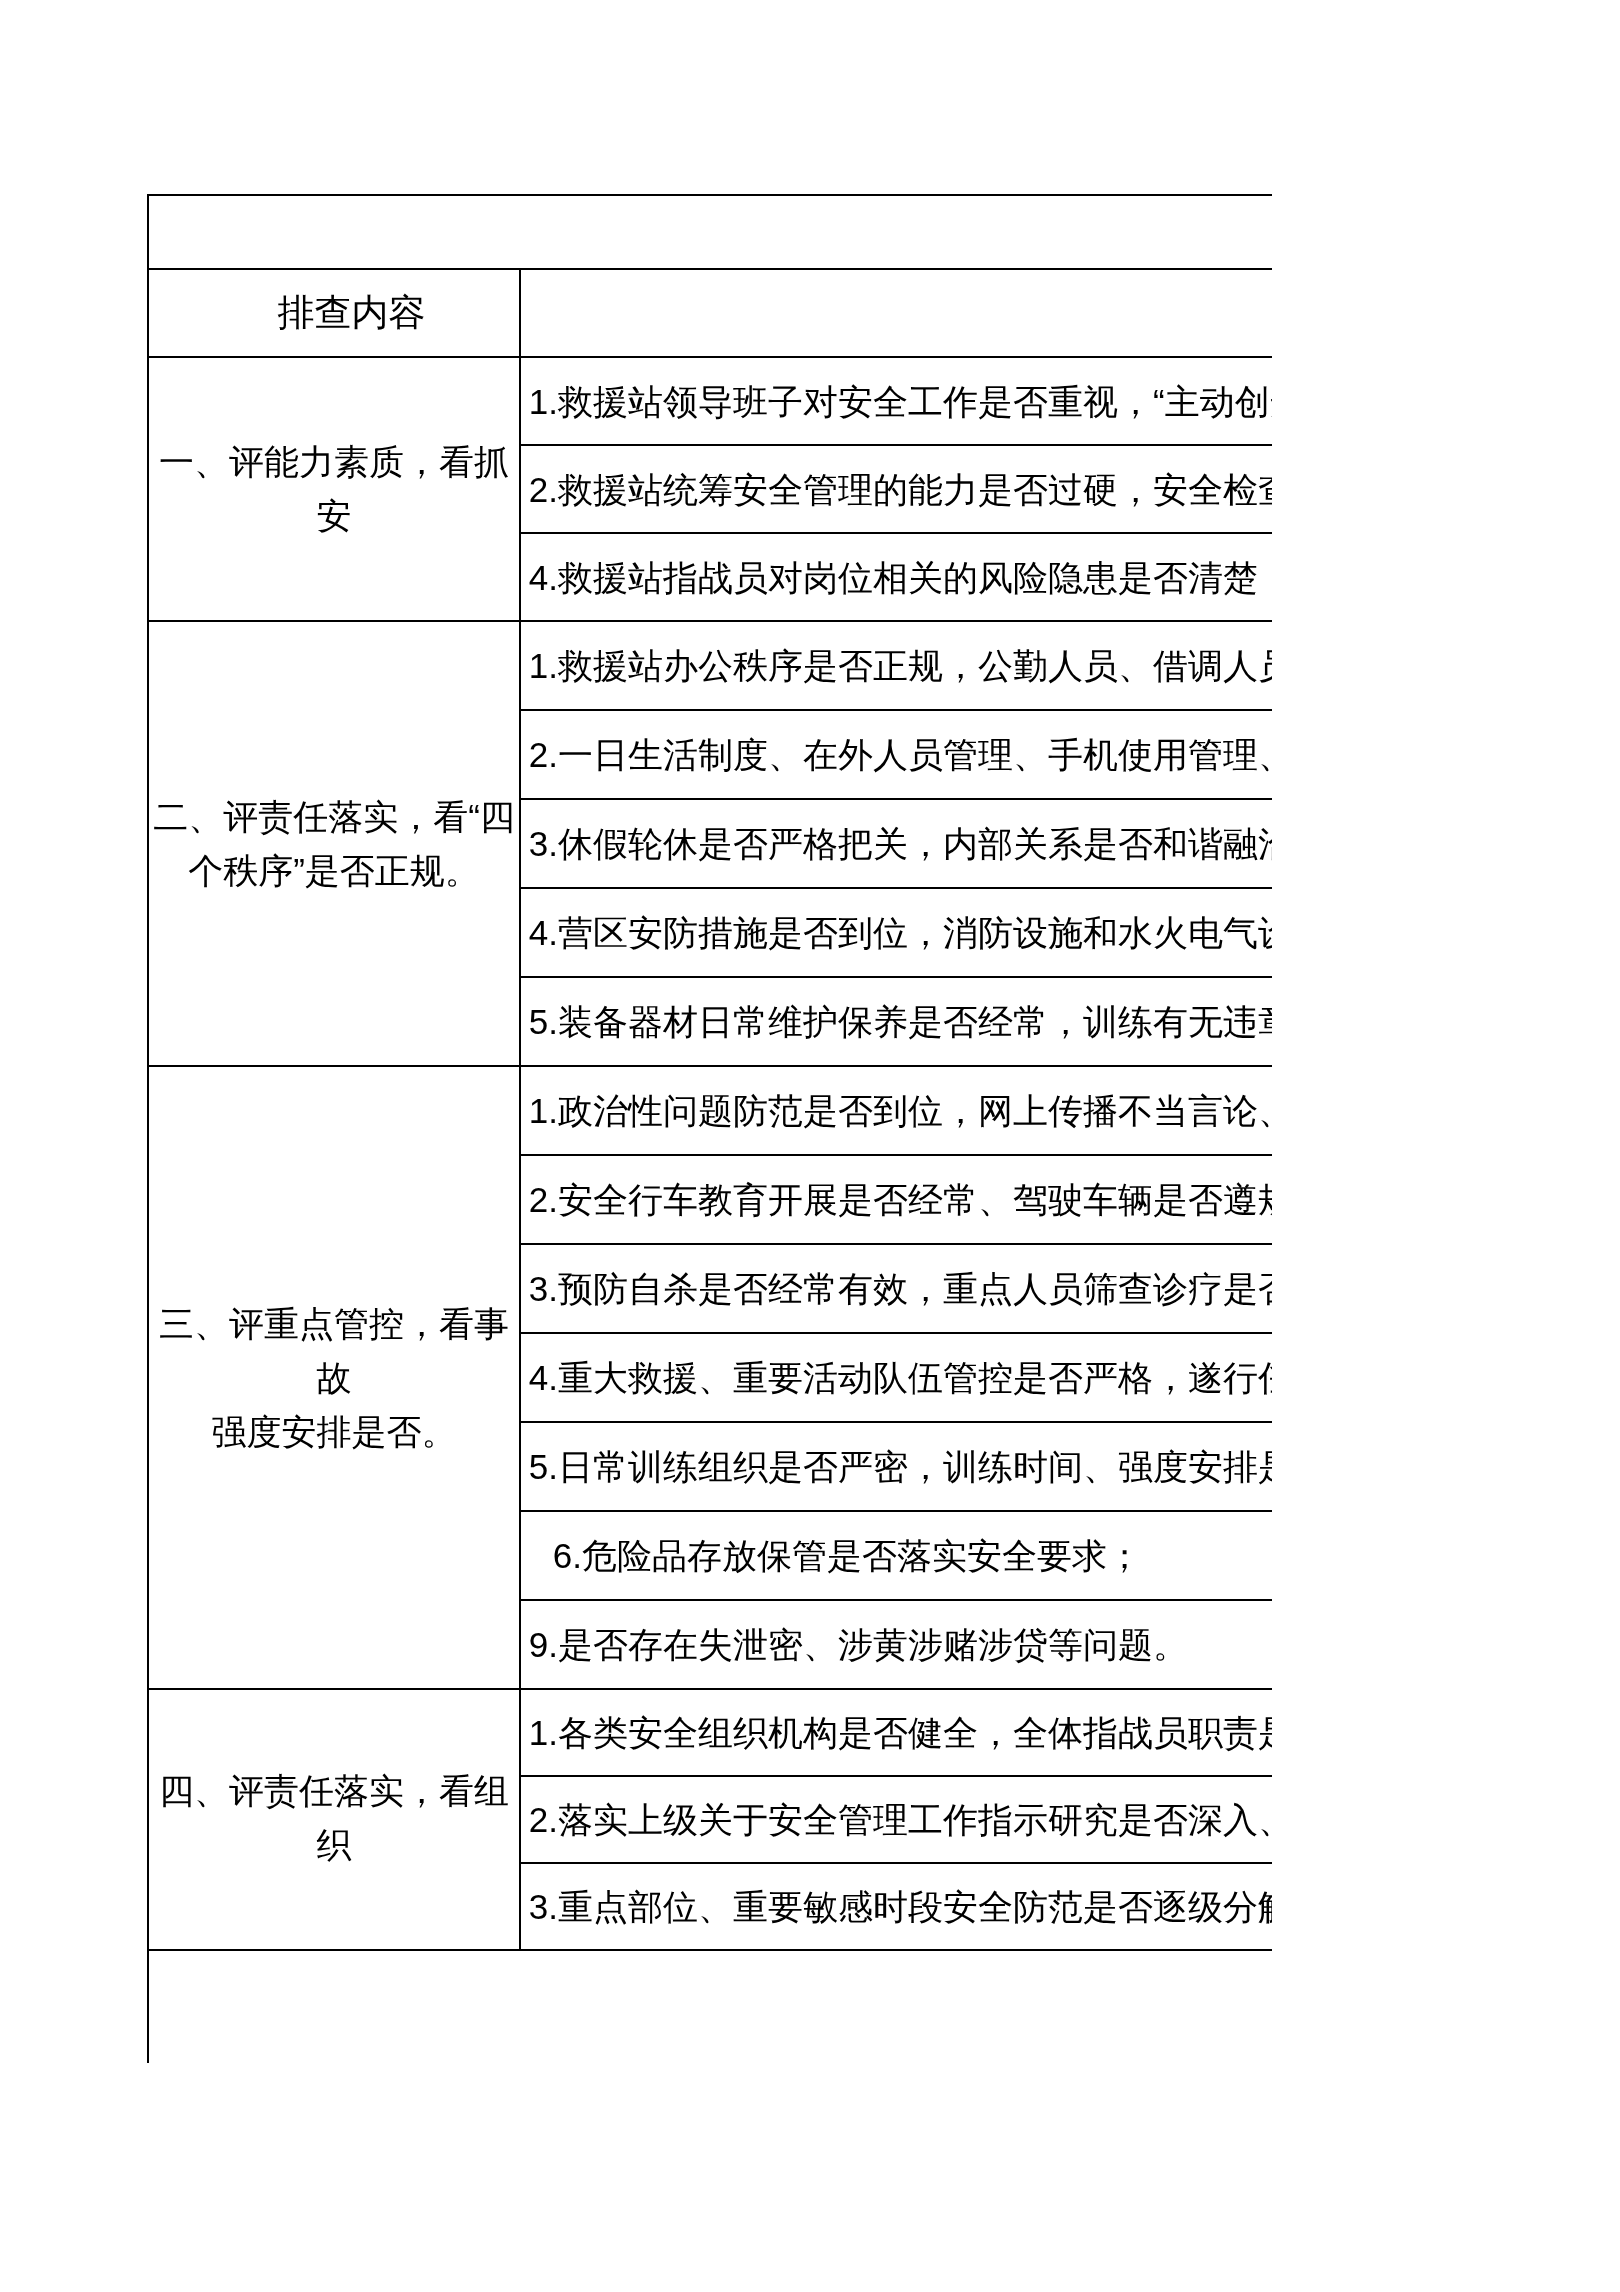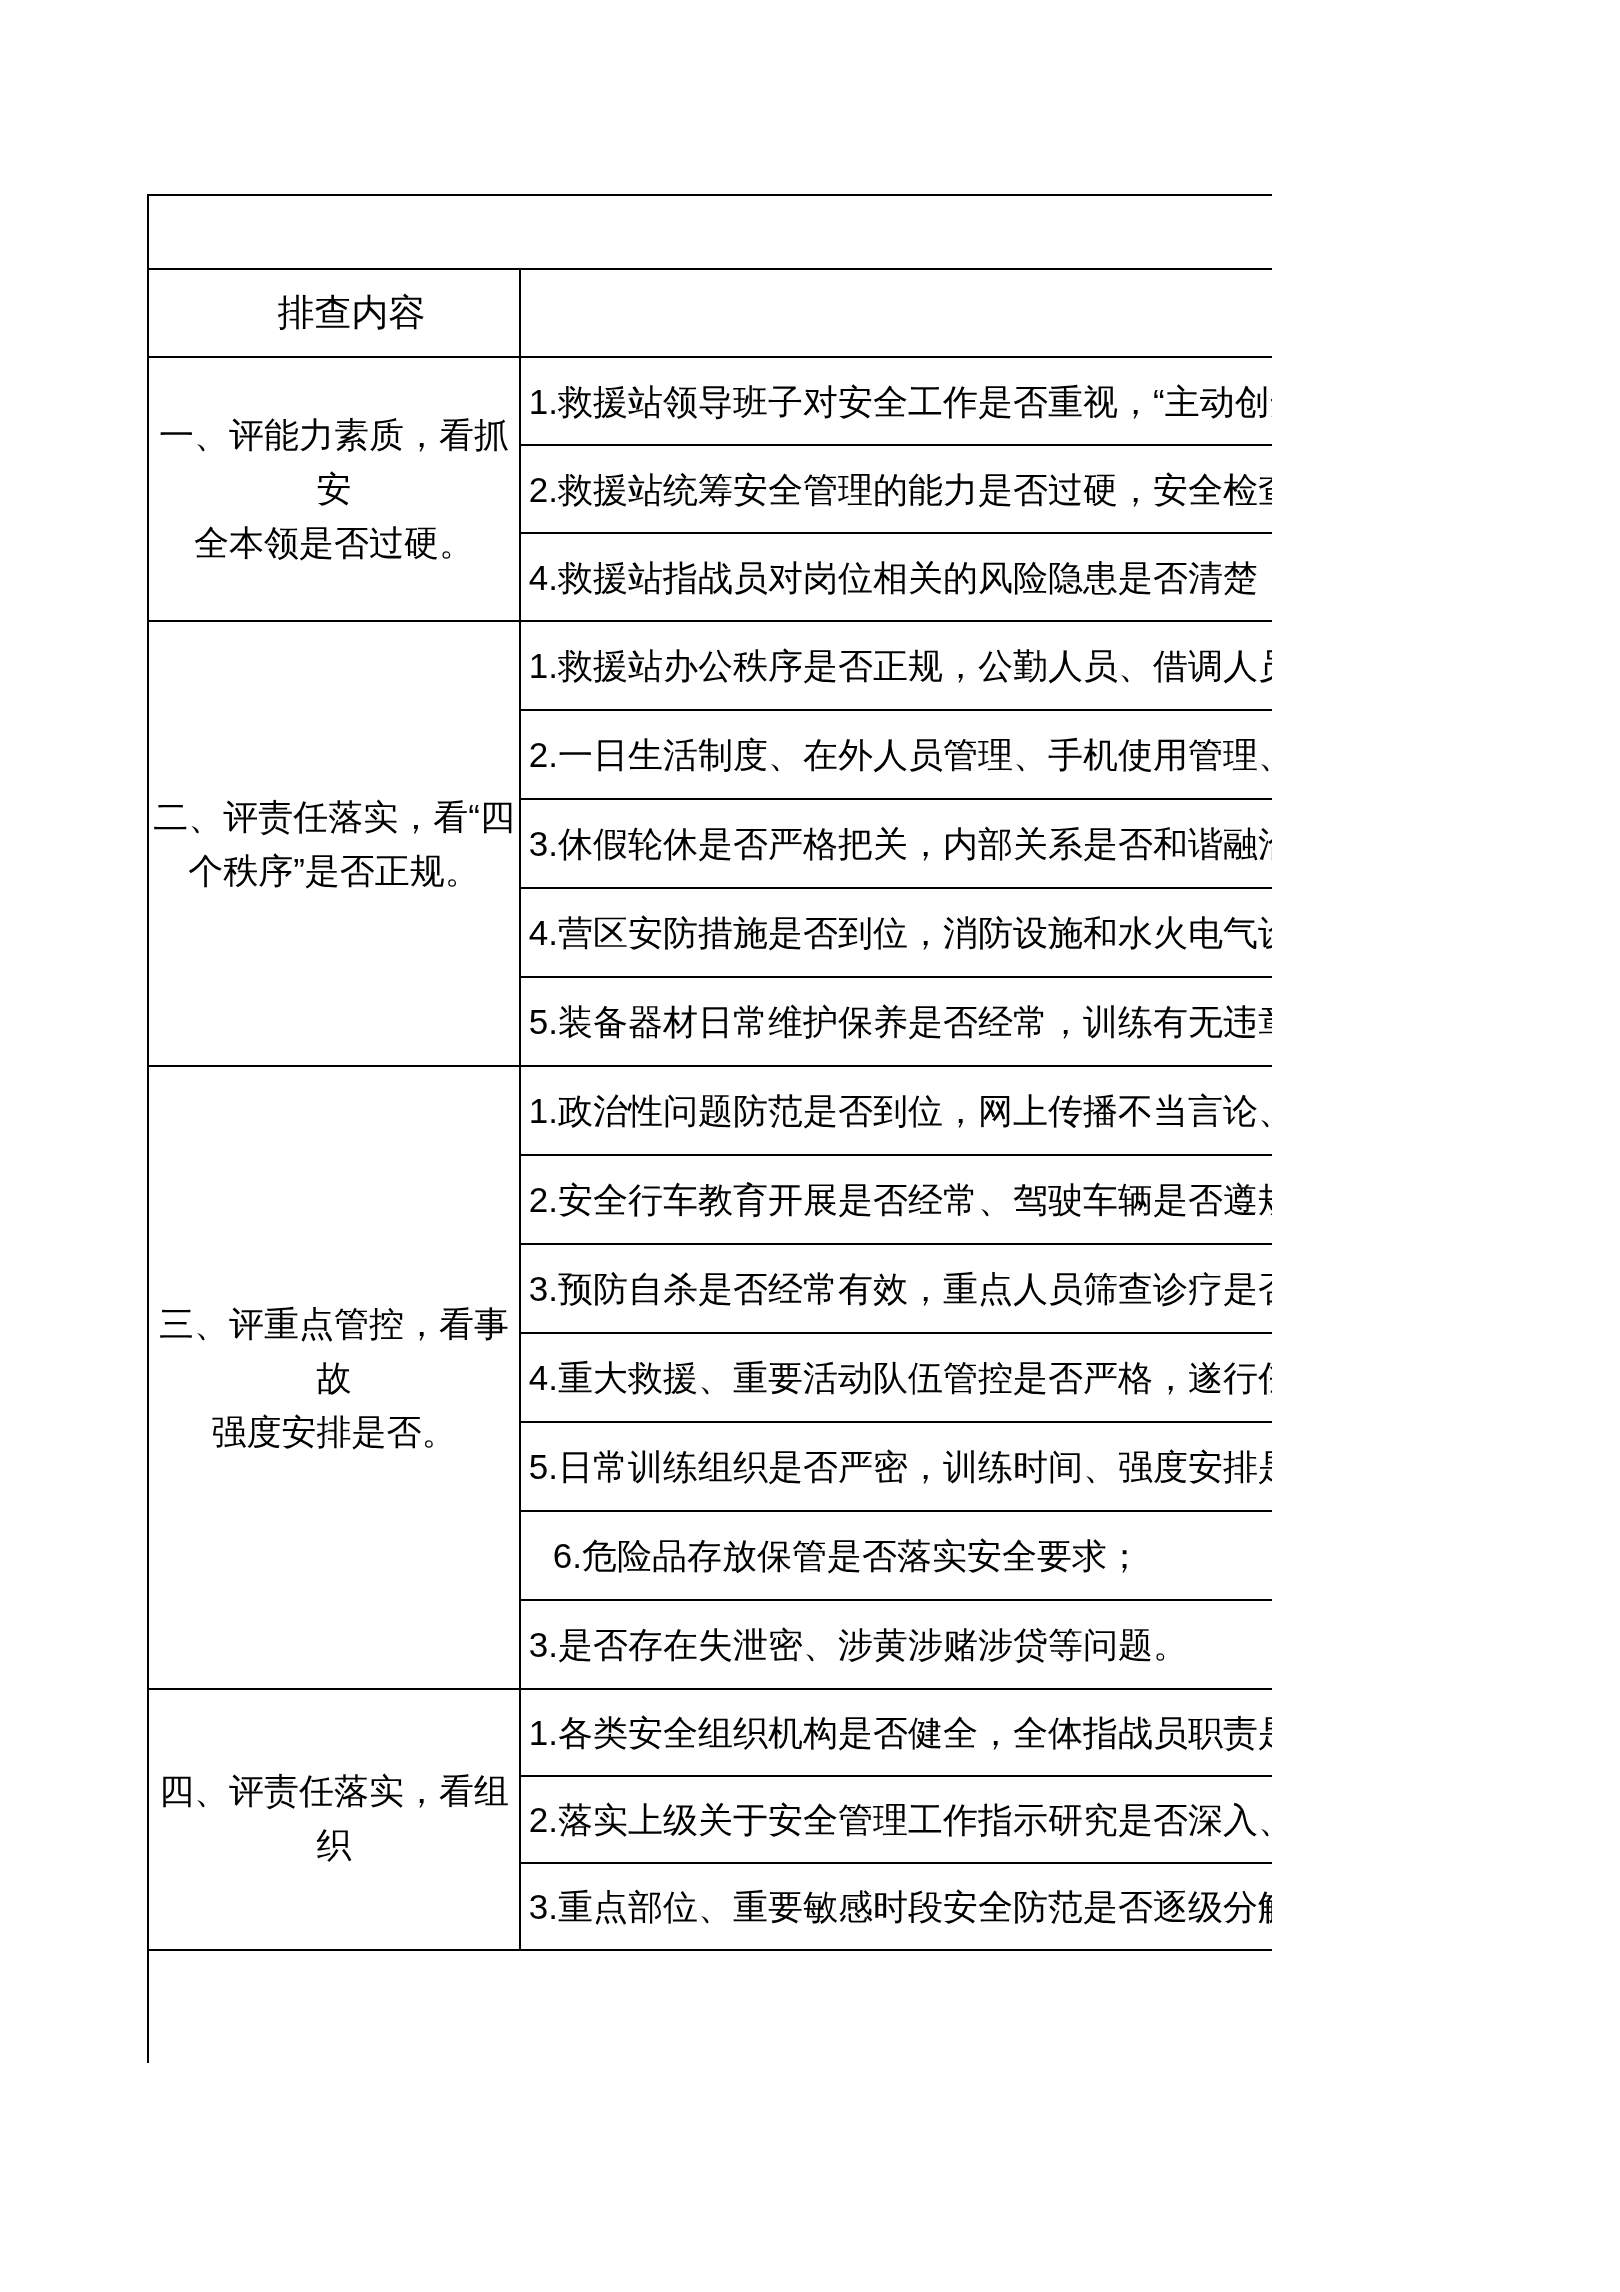--- a/index.html
+++ b/index.html
@@ -95,21 +95,20 @@
         <div class="item-row" style="height:86px">
           <span class="item-text"></span>
         </div>
       </div>
     </div>
 
     <div id="sections-root">
         <div class="section row-flex">
           <div class="label-cell">
             <div>一、评能力素质，看抓安</div>
-            <div>全本领是否过硬。</div>
           </div>
           <div class="items-col">
             <div class="item-row" style="height: 86px;">
               <span class="item-text">1.救援站领导班子对安全工作是否重视，“主动创安、</span>
             </div>
             <div class="item-row" style="height: 86px;">
               <span class="item-text">2.救援站统筹安全管理的能力是否过硬，安全检查是</span>
             </div>
             <div class="item-row" style="height: 86px;">
               <span class="item-text">4.救援站指战员对岗位相关的风险隐患是否清楚，对</span>
@@ -157,21 +156,21 @@
             <div class="item-row" style="height: 87px;">
               <span class="item-text">4.重大救援、重要活动队伍管控是否严格，遂行任务</span>
             </div>
             <div class="item-row" style="height: 87px;">
               <span class="item-text">5.日常训练组织是否严密，训练时间、强度安排是否</span>
             </div>
             <div class="item-row" style="height: 87px; padding-left: 24px;">
               <span class="item-text">6.危险品存放保管是否落实安全要求；</span>
             </div>
             <div class="item-row" style="height: 87px;">
-              <span class="item-text">3.是否存在失泄密、涉黄涉赌涉贷等问题。</span>
+              <span class="item-text">9.是否存在失泄密、涉黄涉赌涉贷等问题。</span>
             </div>
           </div>
         </div>
         <div class="section row-flex">
           <div class="label-cell align-bottom">
             <div>四、评责任落实，看组织</div>
           </div>
           <div class="items-col">
             <div class="item-row" style="height: 85px;">
               <span class="item-text">1.各类安全组织机构是否健全，全体指战员职责是否</span>

